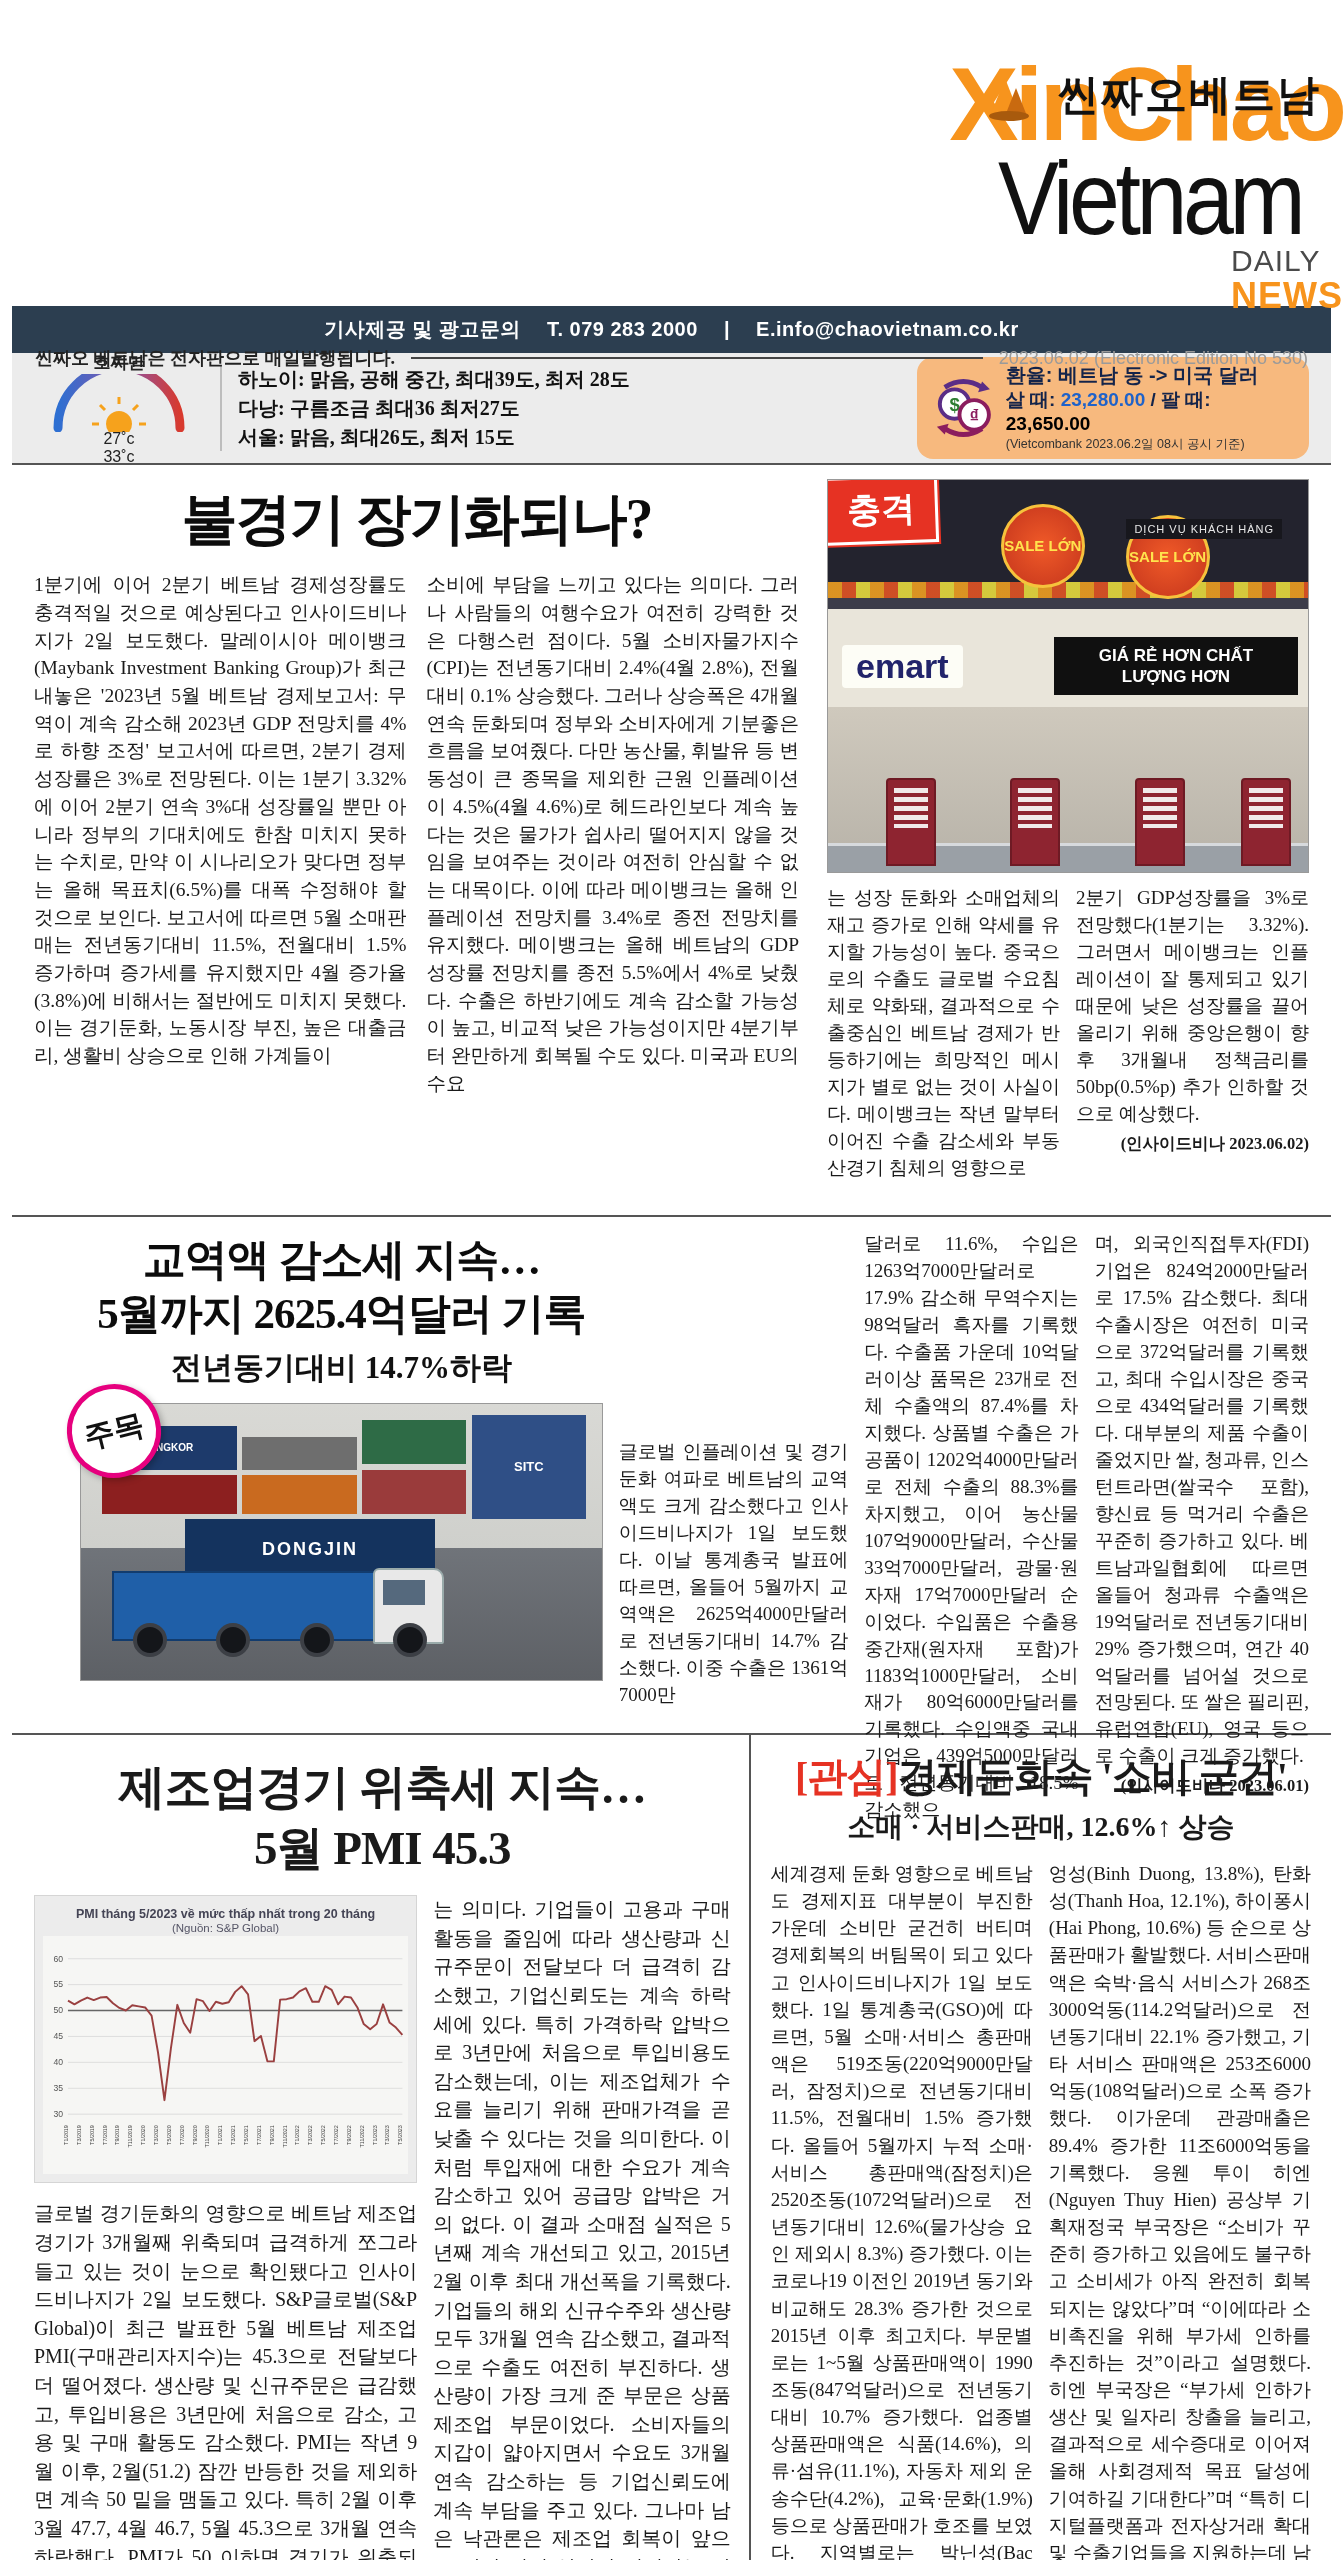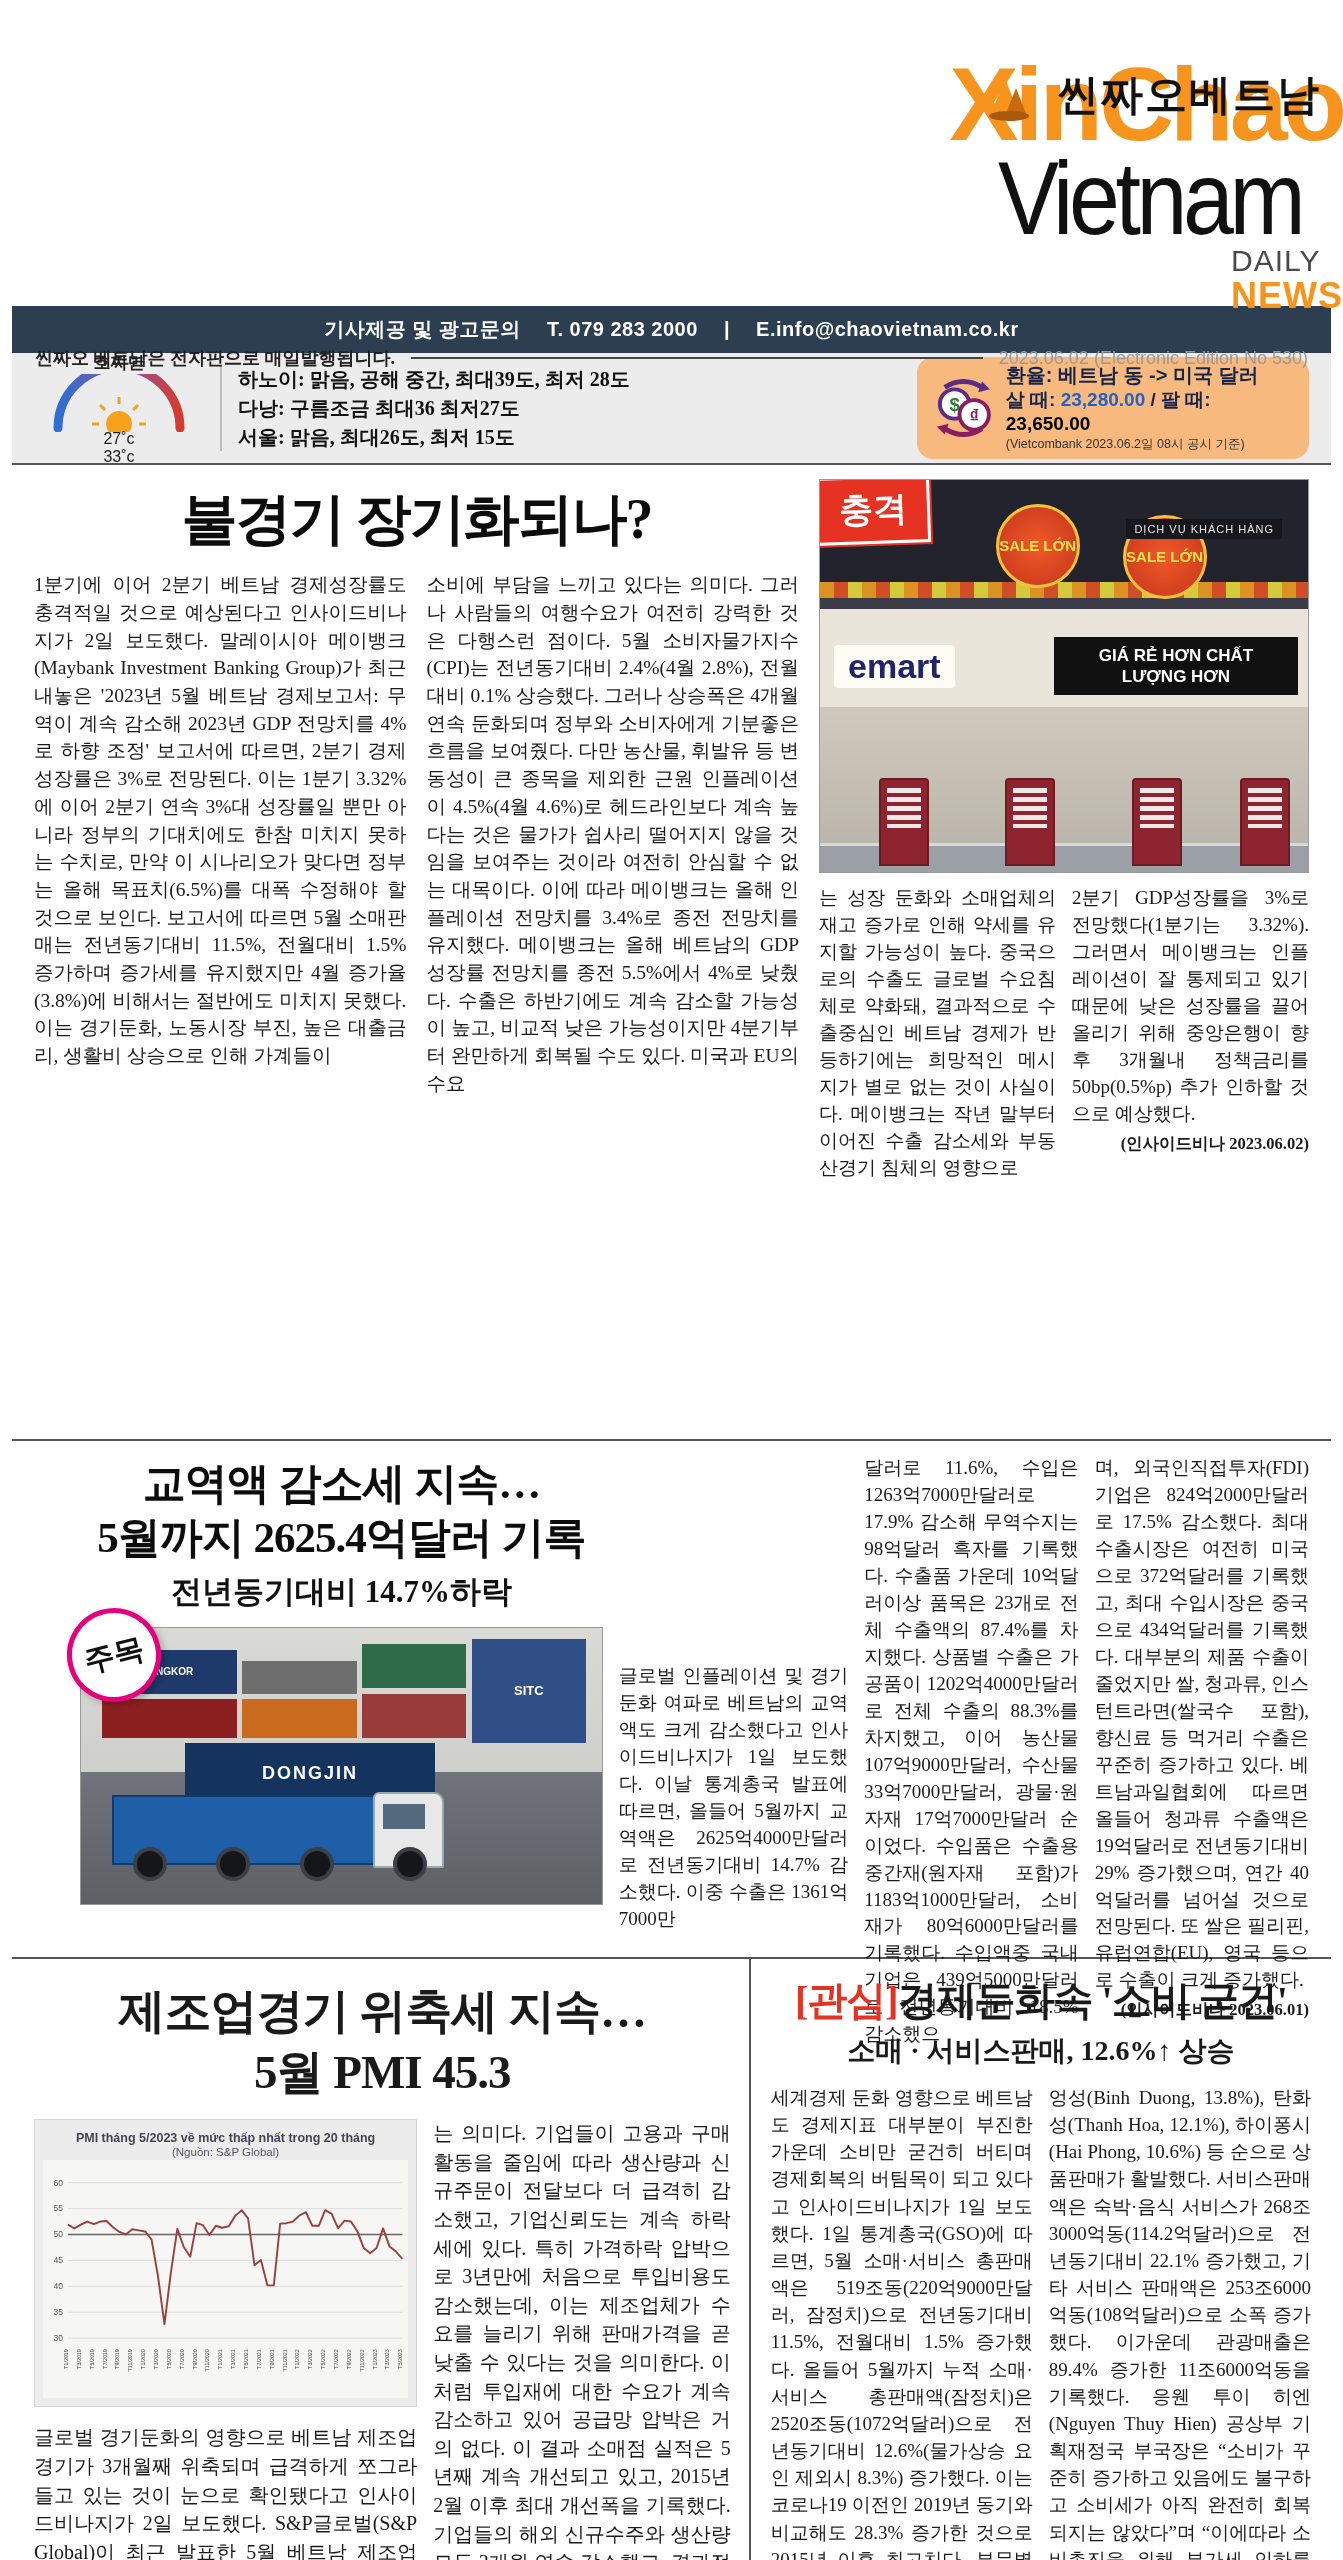--- a/index.html
+++ b/index.html
@@ -36,21 +36,21 @@
   .fx-rates{font-size:19px;font-weight:800;color:#14244a;}
   .fx-buy{color:#1f62c9;}
   .fx-sell{color:#000000;}
   .fx-note{font-size:12.5px;color:#333;margin-top:2px;}
   
   .content{margin:0 12px;border-top:2px solid #555;}
   .section{box-sizing:border-box;}
   .src{display:block;text-align:right;font-weight:700;font-size:16.5px;margin-top:4px;}
   .body-col p{margin:0;text-align:justify;}
   
-  .sec1{display:flex;gap:20px;padding:14px 22px 10px 22px;border-bottom:2px solid #555;height:976px;}
+  .sec1{display:flex;gap:28px;padding:14px 22px 10px 22px;border-bottom:2px solid #555;height:752px;}
   .sec1-left{flex:0 0 60%;display:flex;flex-direction:column;}
   .sec1 h1{margin:6px 0 18px 0;text-align:center;font-size:56px;line-height:1.22;font-weight:900;letter-spacing:-2px;color:#0c0c0c;}
   .sec1-cols{display:flex;gap:20px;font-size:19.5px;line-height:1.42;}
   .sec1-cols .body-col{flex:1;}
   .sec1-right{flex:1;display:flex;flex-direction:column;}
   .photo1{position:relative;height:392px;background:linear-gradient(180deg,#23232e 0%,#23232e 26%,#3c3c49 26%,#3c3c49 33%,#e9e5da 33%,#e9e5da 58%,#cfc9bd 58%,#b7b2a8 100%);overflow:hidden;border:1px solid #999;}
   .badge-red{position:absolute;left:-4px;top:-4px;z-index:5;background:#e63223;color:#fff;font-weight:900;font-size:34px;padding:8px 20px;border:3px solid #fff;box-shadow:0 0 0 2px #e63223;transform:rotate(-2deg);font-family:"Liberation Sans",sans-serif;}
   .sale-circle{position:absolute;width:78px;height:78px;border-radius:50%;background:radial-gradient(#f05a28,#c3341c);border:3px solid #f6c23c;color:#ffe34d;font-weight:900;font-size:15px;display:flex;align-items:center;justify-content:center;text-align:center;font-family:"Liberation Sans",sans-serif;line-height:1.05;}
   .emart-sign{position:absolute;left:14px;top:42%;background:#fdfdf6;color:#22246b;font-family:"Liberation Sans",sans-serif;font-weight:800;font-size:34px;padding:2px 14px;border-radius:4px;}
   .black-sign{position:absolute;right:10px;top:40%;background:#101010;color:#fff;font-family:"Liberation Sans",sans-serif;font-weight:700;font-size:17px;padding:8px 12px;max-width:220px;text-align:center;line-height:1.25;}

